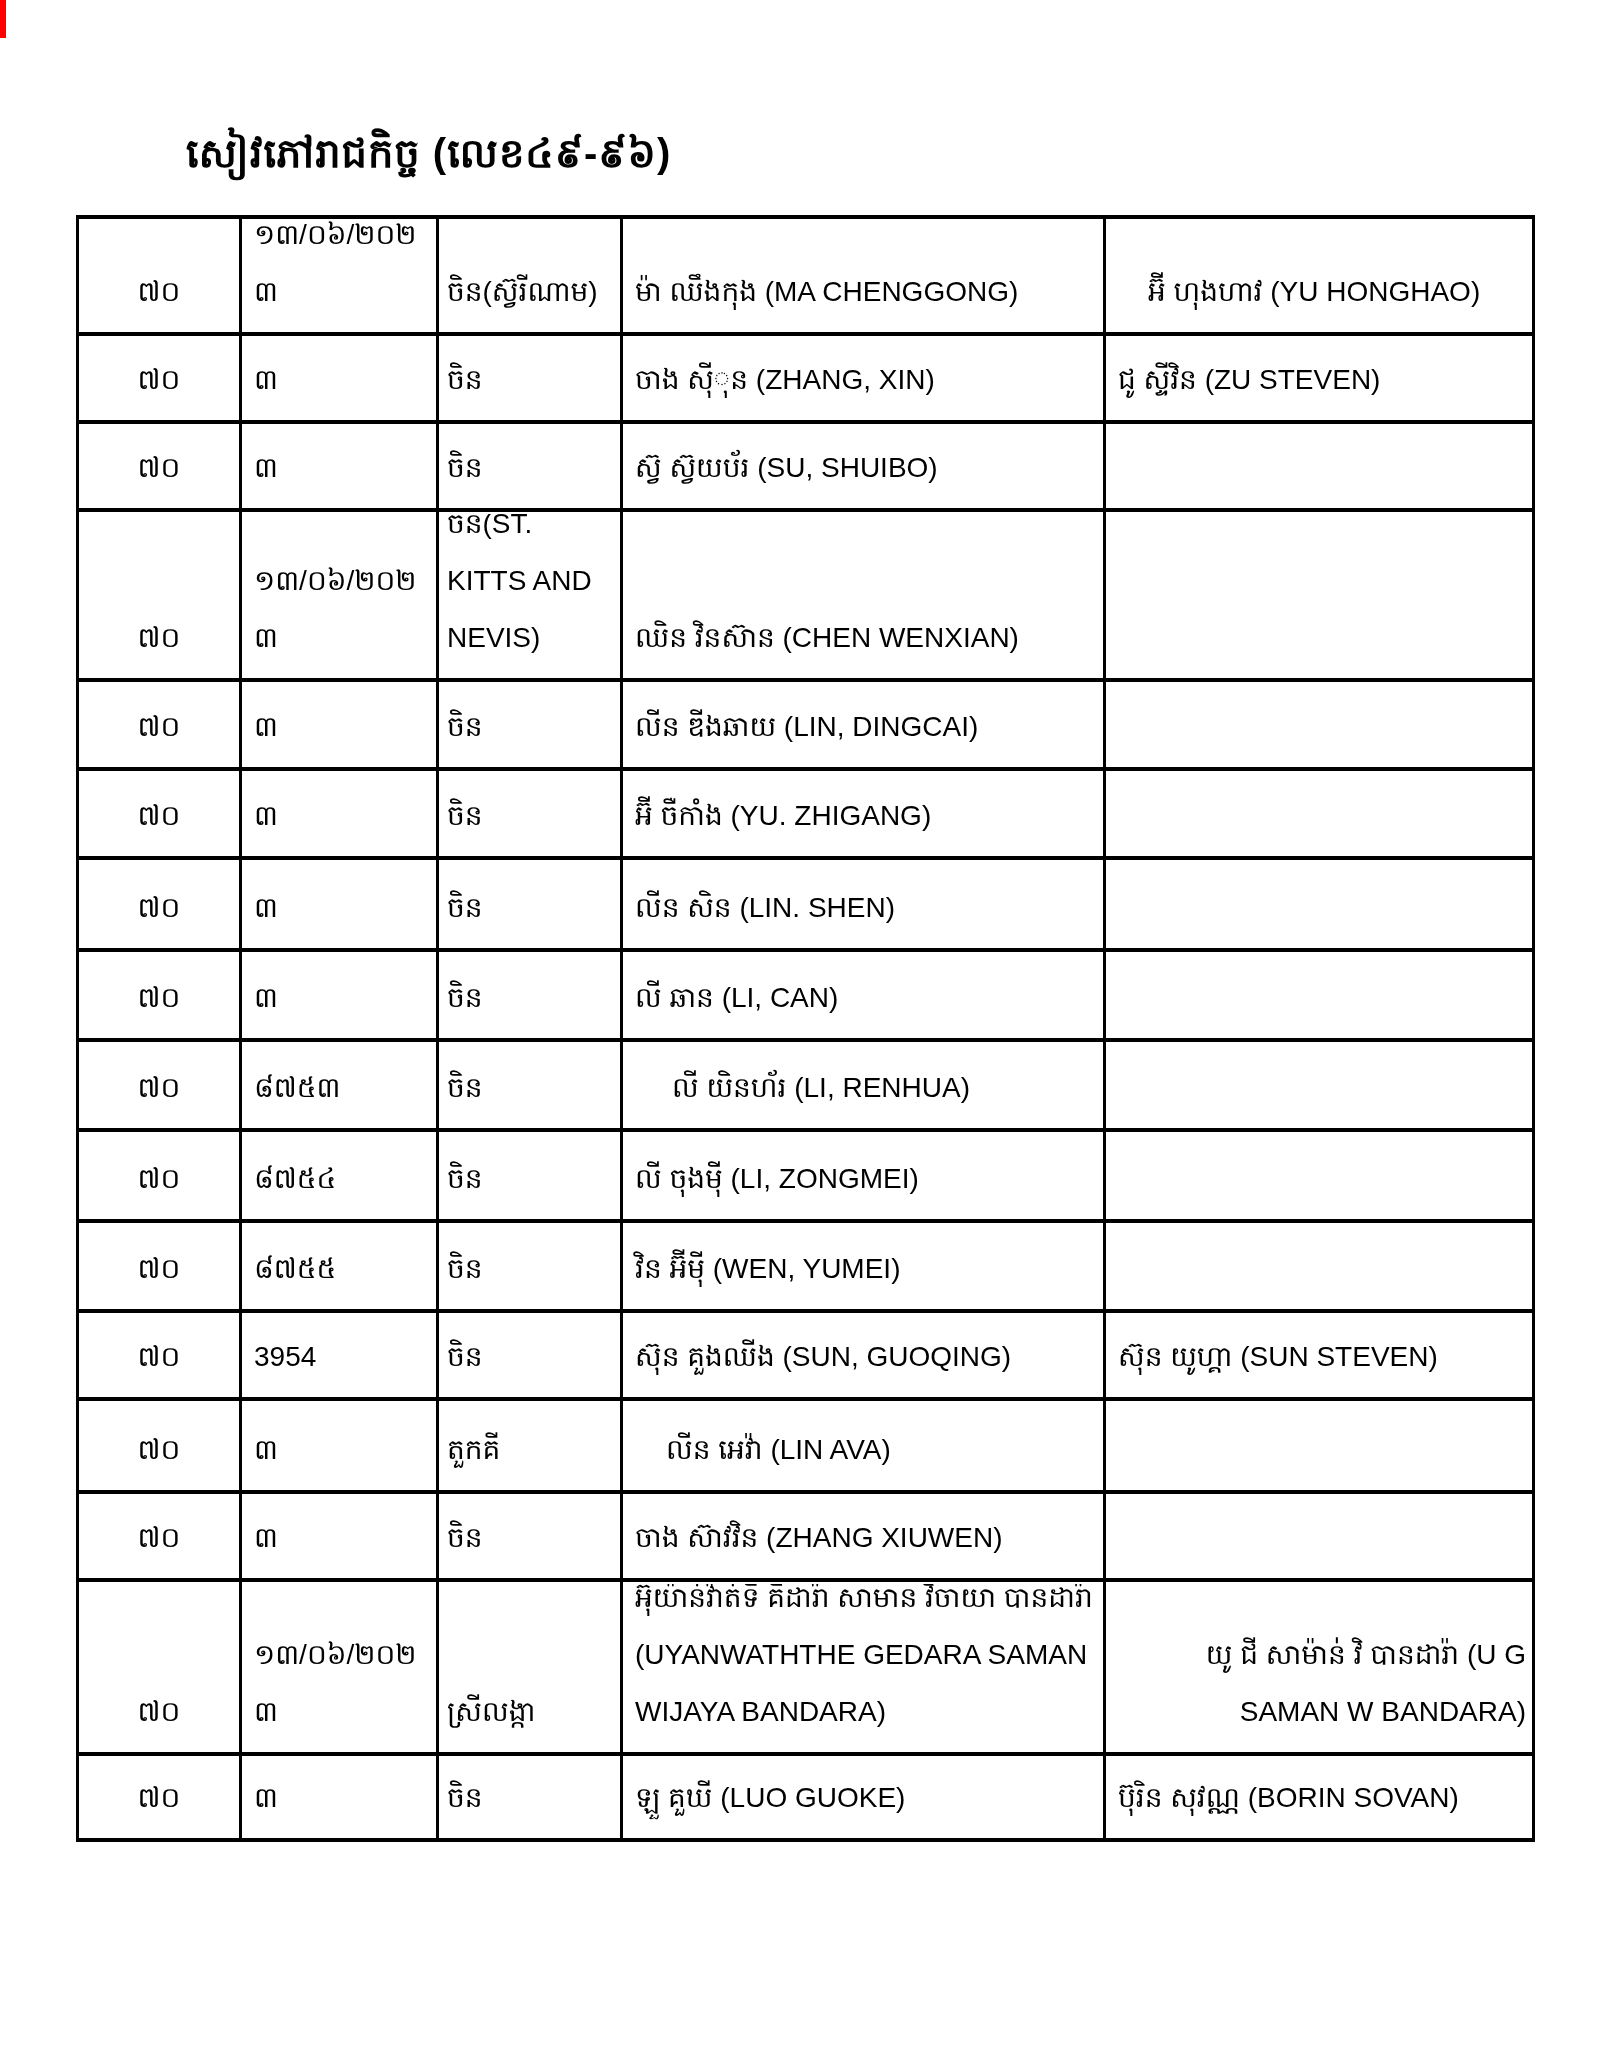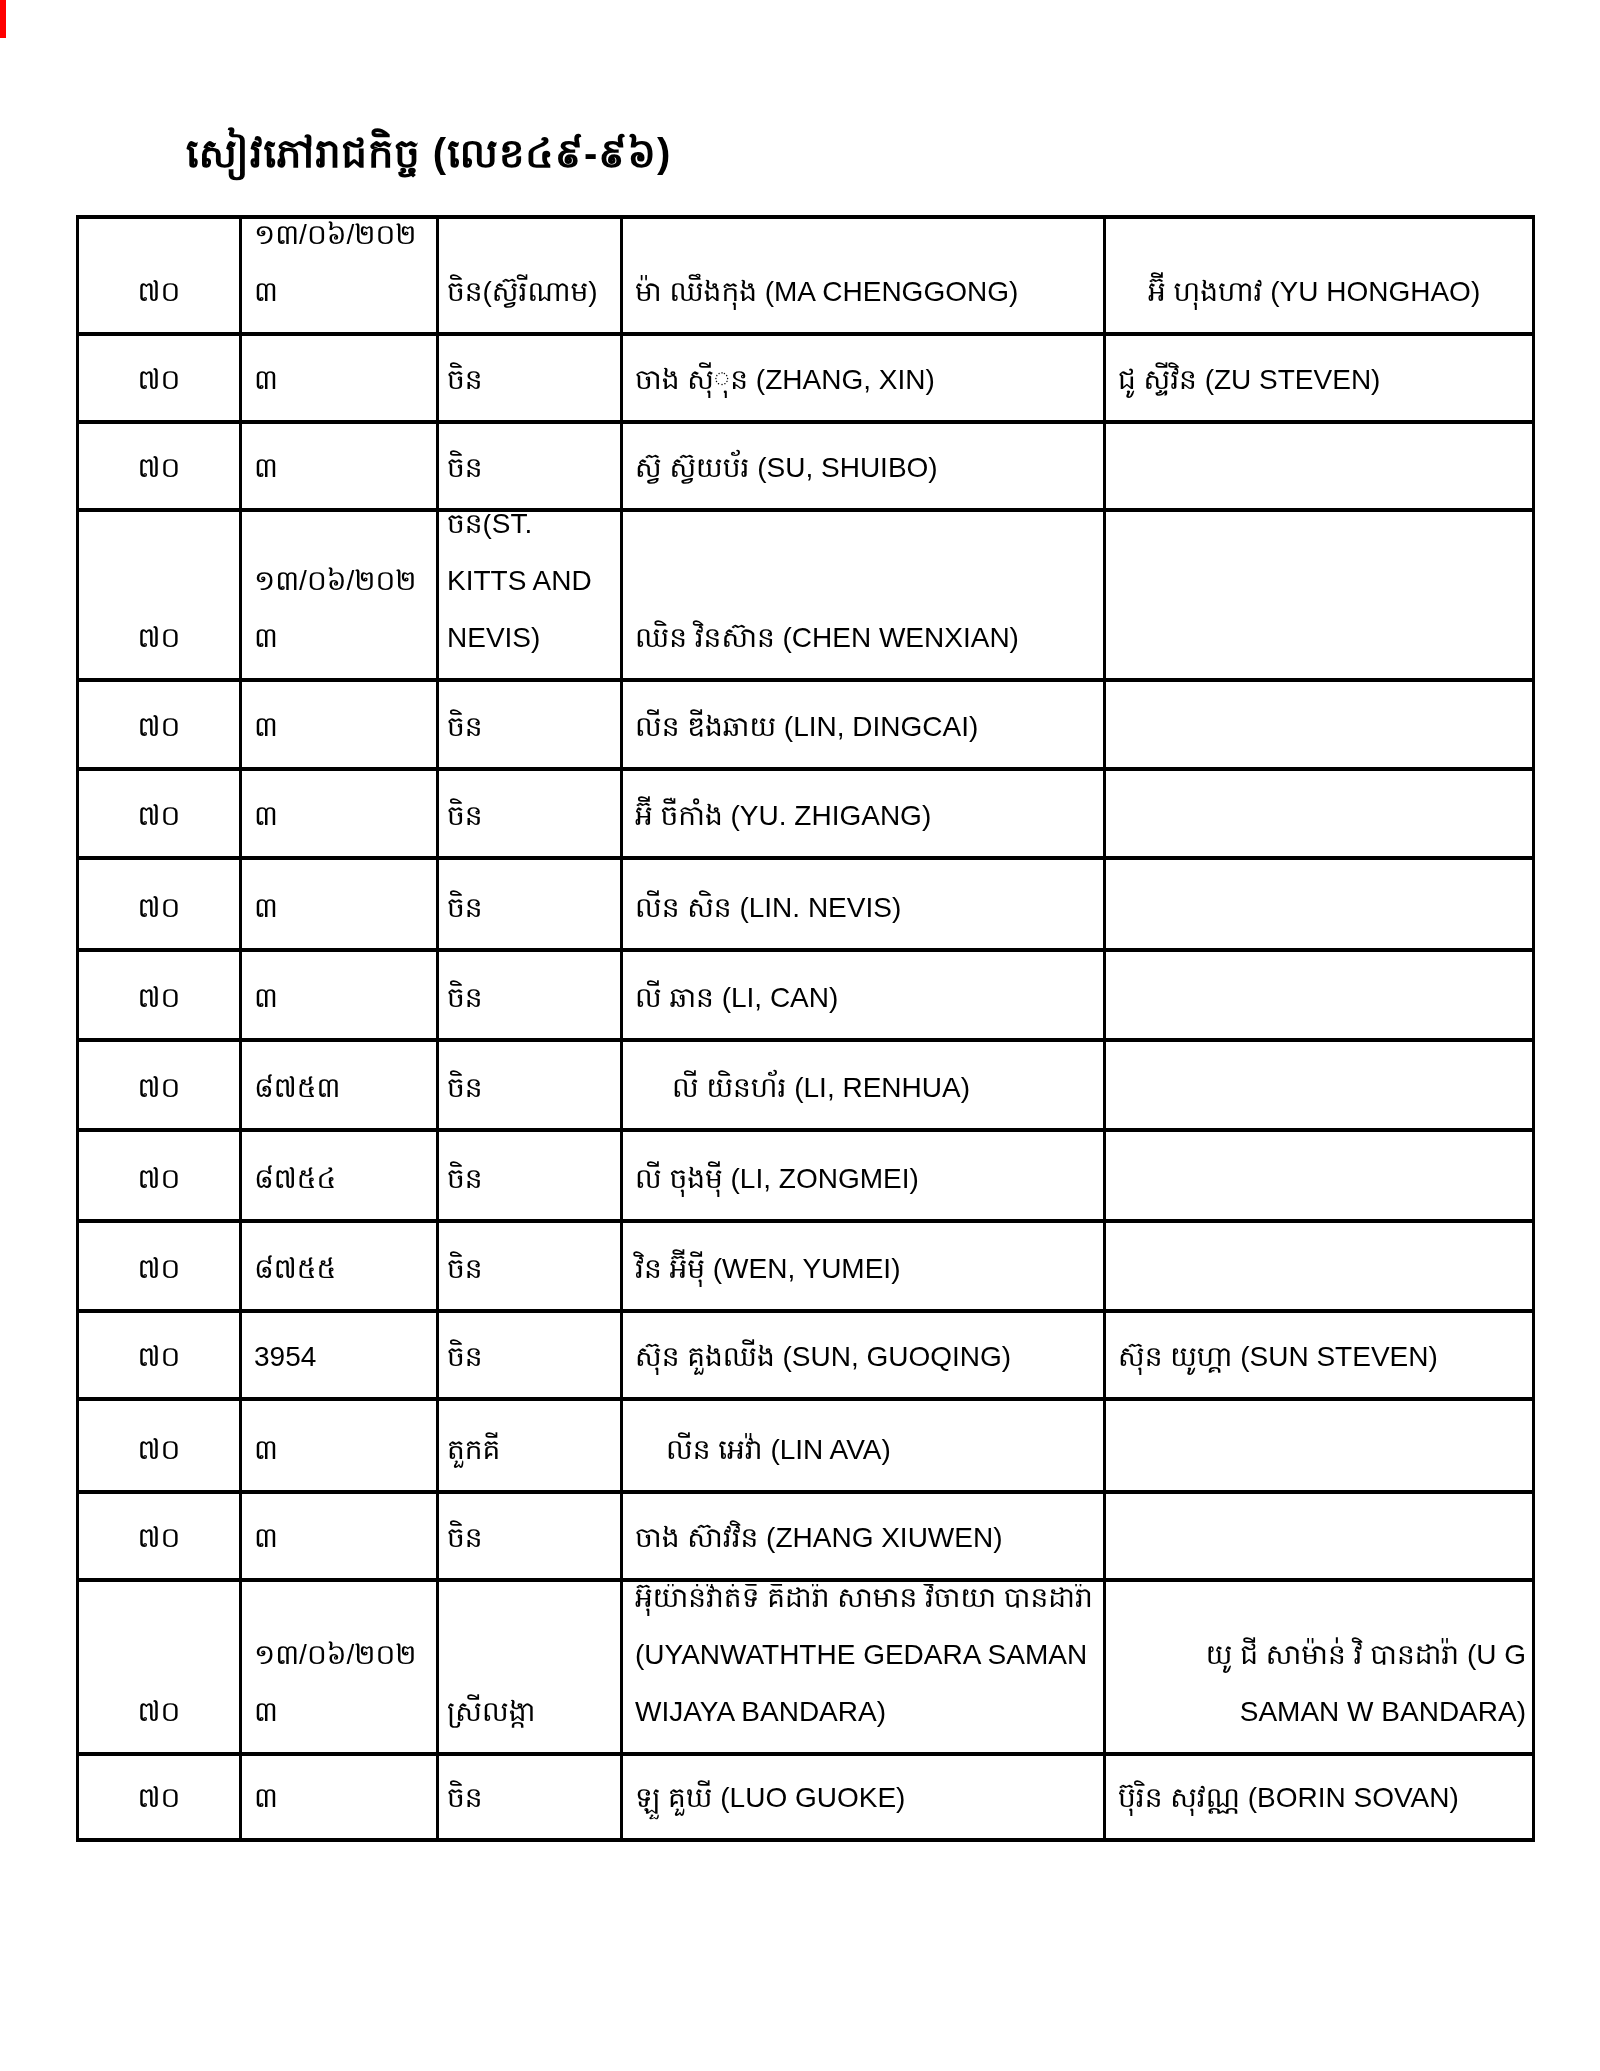--- a/index.html
+++ b/index.html
@@ -251,21 +251,21 @@
             <span>១៣/០៦/២០២៣</span>
           </div>
         </td>
         <td class="col-nationality">
           <div class="cellbox" style="height: 86px;">
             <span>ចិន</span>
           </div>
         </td>
         <td class="col-name1">
           <div class="cellbox" style="height: 86px;">
-            <span>លីន សិន (LIN. NEVIS)</span>
+            <span>លីន សិន (LIN. SHEN)</span>
           </div>
         </td>
         <td class="col-name2">
           <div class="cellbox" style="height: 86px;">
             <span></span>
           </div>
         </td>
       </tr>
       <tr style="height: 90px;">
         <td class="col-number">

